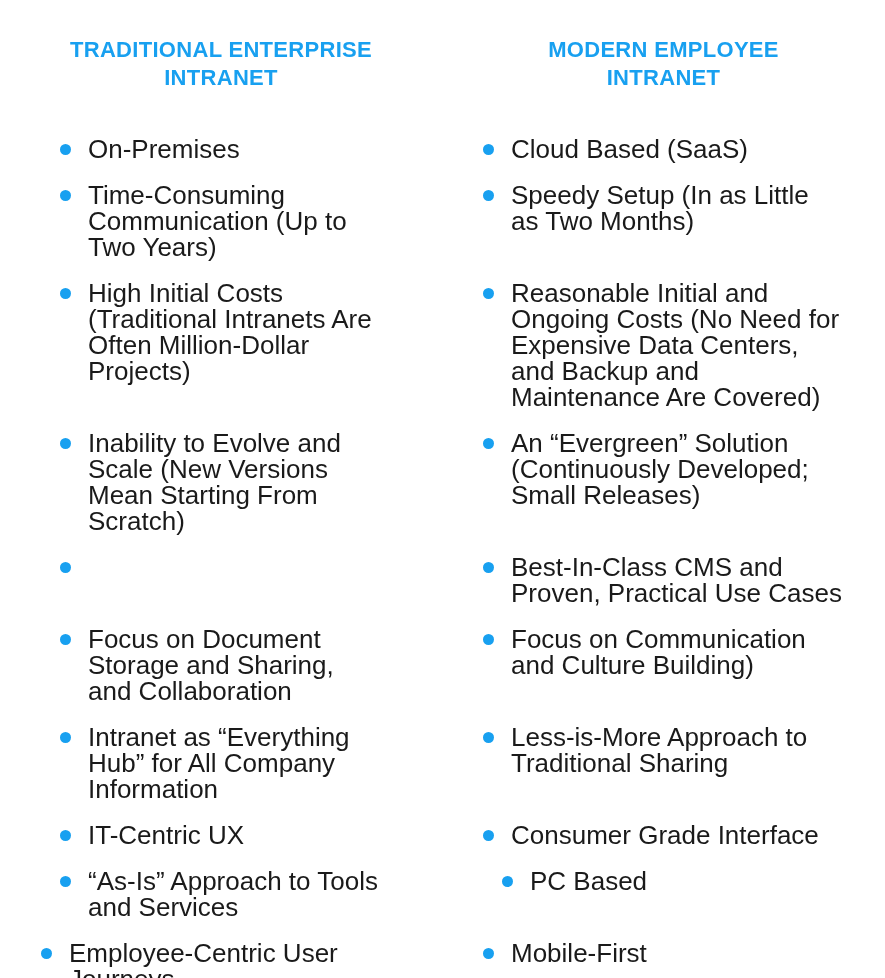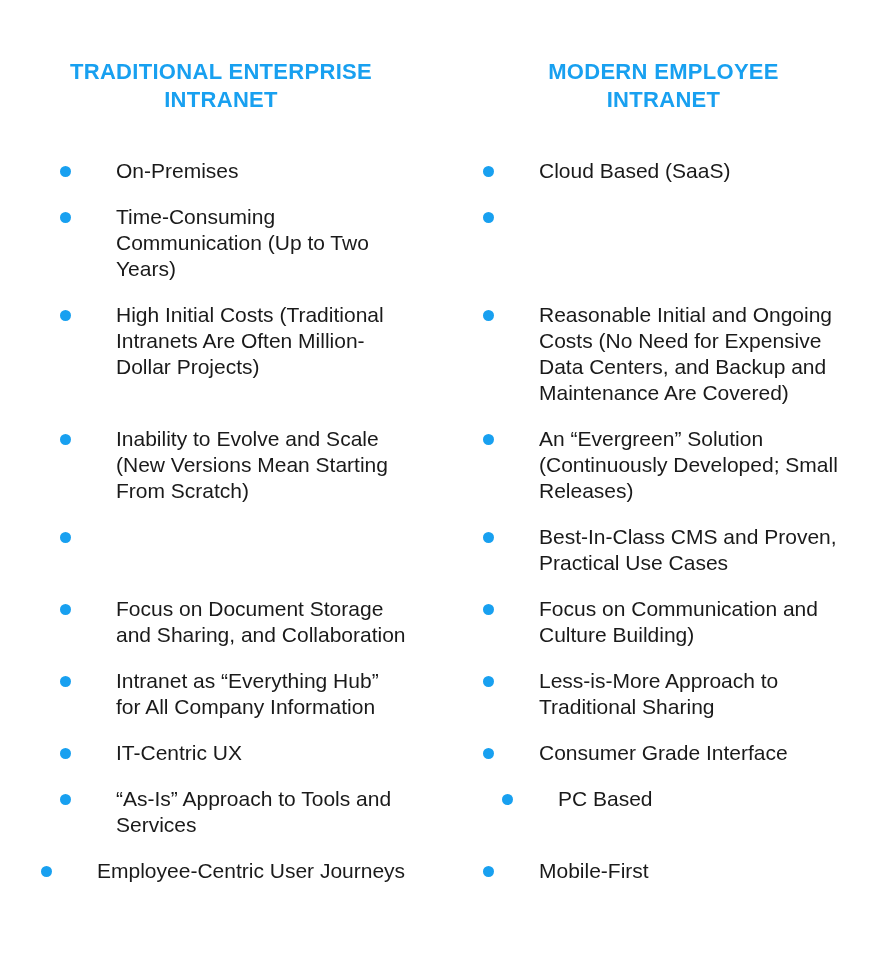--- a/index.html
+++ b/index.html
@@ -13,21 +13,21 @@
     width: 885px;
     height: 978px;
     background: var(--bg);
     color: var(--text);
     font-family: "Liberation Sans", sans-serif;
     overflow: hidden;
   }
   .page {
     width: 786px;
     height: 978px;
-    padding-top: 58px;
+    padding-top: 36px;
   }
   .grid {
     display: grid;
     grid-template-columns: 442px 443px;
     row-gap: 20px;
     align-items: start;
   }
   .col-title {
     margin: 0 0 24px 0;
     text-align: center;
@@ -46,23 +46,22 @@
   .cell-right { padding-left: 41px; }
   .bullet {
     flex: 0 0 auto;
     width: 11px;
     height: 11px;
     border-radius: 50%;
     background: var(--accent);
     margin: 8px 17px 0 0;
   }
   .item-text {
-    font-size: 21px;
+    font-size: 26px;
     line-height: 26px;
-    margin-left: 28px;
   }
   .cell-left  .item-text { max-width: 292px; }
   .cell-right .item-text { max-width: 332px; }
 </style>
 </head>
 <body>
 
 <div class="page">
   <div class="grid">
 
@@ -83,20 +82,21 @@
       <div class="cell cell-right">
         <span class="bullet"></span>
         <span class="item-text">Cloud Based (SaaS)</span>
       </div>
       <div class="cell cell-left">
         <span class="bullet"></span>
         <span class="item-text">Time-Consuming Communication (Up to Two Years)</span>
       </div>
       <div class="cell cell-right">
         <span class="bullet"></span>
+        <span class="item-text">Speedy Setup (In as Little as Two Months)</span>
       </div>
       <div class="cell cell-left">
         <span class="bullet"></span>
         <span class="item-text">High Initial Costs (Traditional Intranets Are Often Million-Dollar Projects)</span>
       </div>
       <div class="cell cell-right">
         <span class="bullet"></span>
         <span class="item-text">Reasonable Initial and Ongoing Costs (No Need for Expensive Data Centers, and Backup and Maintenance Are Covered)</span>
       </div>
       <div class="cell cell-left">

